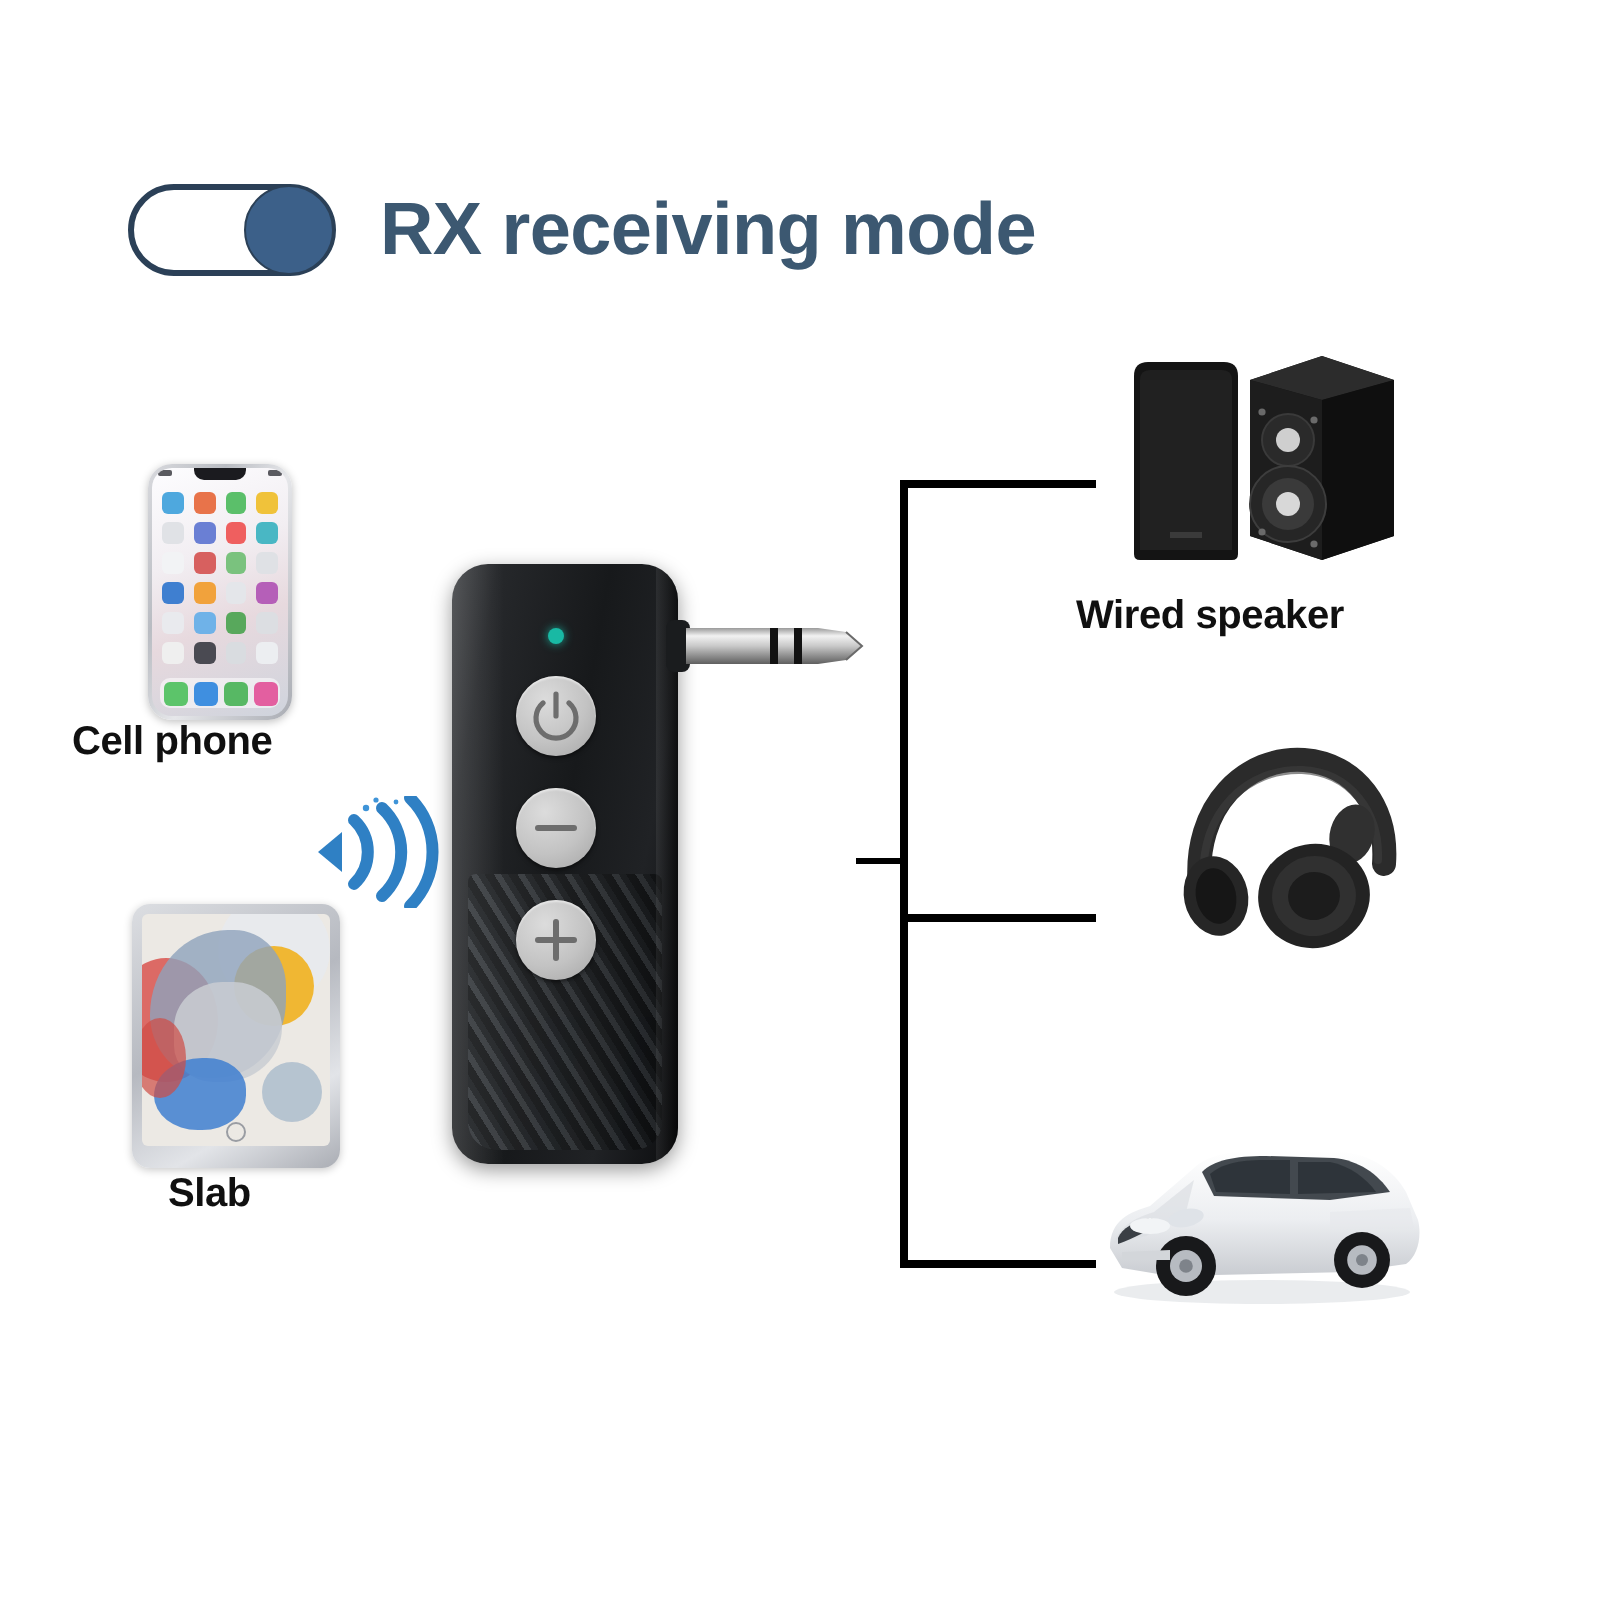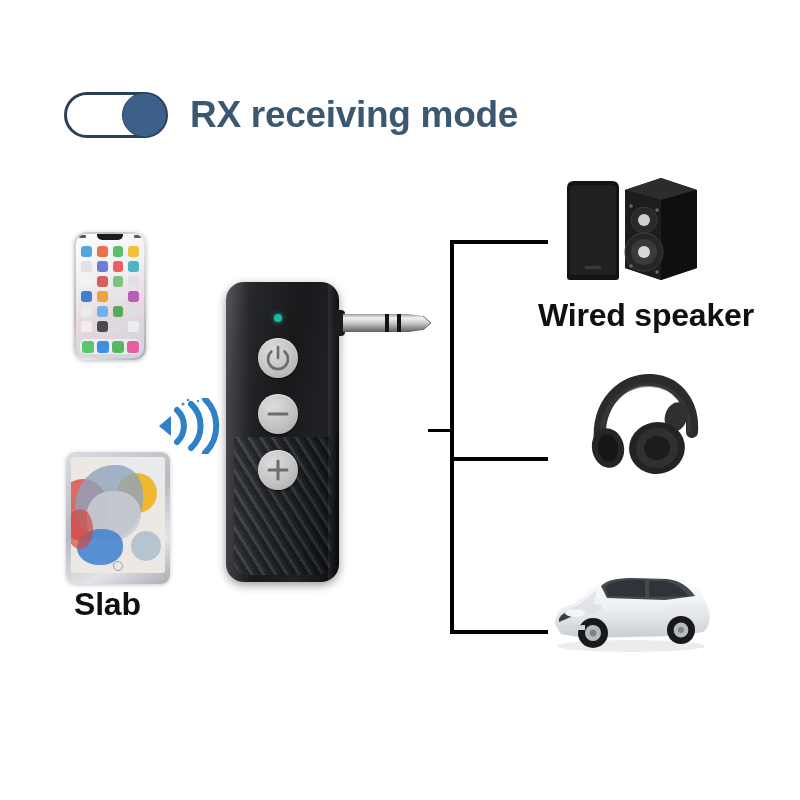--- a/index.html
+++ b/index.html
@@ -50,21 +50,21 @@
     font-size: 37px;
     font-weight: 600;
     color: #3c5871;
     letter-spacing: -0.3px;
     white-space: nowrap;
   }
 
   
   .devlabel {
     position: absolute;
-    font-size: 32px;
+    font-size: 20px;
     font-weight: bold;
     color: #101010;
     white-space: nowrap;
     letter-spacing: -0.2px;
   }
 
   
   .bracket { position: absolute; background: #000; }
 
   
@@ -282,35 +282,36 @@
           <span style="background:#eceef1"></span>
       </div>
       <div class="dock">
         <span style="background:#5cc46a"></span>
         <span style="background:#3f8fe0"></span>
         <span style="background:#57b864"></span>
         <span style="background:#e35fa0"></span>
       </div>
     </div>
   </div>
+  <div class="devlabel" style="left:36px; top:360px;">Cell phone</div>
 
   <div id="tablet">
     <div class="screen">
       <div class="blob" style="left:-14px; top:22px; width:52px; height:62px; background:#d9534f; opacity:.85; border-radius:50%;"></div>
       <div class="blob" style="left:38px; top:-10px; width:56px; height:56px; background:#e8eaed; opacity:.95;"></div>
       <div class="blob" style="left:46px; top:16px; width:40px; height:40px; background:#f0b429; opacity:.95;"></div>
       <div class="blob" style="left:4px; top:8px; width:68px; height:74px; background:#8fa3bc; opacity:.8; border-radius:60% 40% 55% 45%;"></div>
       <div class="blob" style="left:16px; top:34px; width:54px; height:50px; background:#c9ccd2; opacity:.85; border-radius:50% 50% 60% 40%;"></div>
       <div class="blob" style="left:6px; top:72px; width:46px; height:36px; background:#3f7fd0; opacity:.85; border-radius:55% 45% 50% 50%;"></div>
       <div class="blob" style="left:60px; top:74px; width:30px; height:30px; background:#9fb4c7; opacity:.7;"></div>
       <div class="blob" style="left:-4px; top:52px; width:26px; height:40px; background:#cf4b45; opacity:.7; border-radius:50%;"></div>
       <div class="home"></div>
     </div>
   </div>
-  <div class="devlabel" style="left:74px; top:586px;">Slab</div>
+  <div class="devlabel" style="left:84px; top:586px;">Slab</div>
 
   <svg id="wifi" viewBox="0 0 66 56">
     <path d="M4 28 L16 18 L16 38 Z" fill="#2f80c4"></path>
     <path d="M22 12 A22 22 0 0 1 22 44" fill="none" stroke="#2f80c4" stroke-width="6" stroke-linecap="round"></path>
     <path d="M36 6 A30 30 0 0 1 36 50" fill="none" stroke="#2f80c4" stroke-width="6" stroke-linecap="round"></path>
     <path d="M50 1 A38 38 0 0 1 50 55" fill="none" stroke="#2f80c4" stroke-width="6" stroke-linecap="round"></path>
     <circle cx="28" cy="6" r="1.6" fill="#3f94d8"></circle>
     <circle cx="33" cy="2" r="1.3" fill="#3f94d8"></circle>
     <circle cx="43" cy="3" r="1.2" fill="#3f94d8"></circle>
   </svg>

